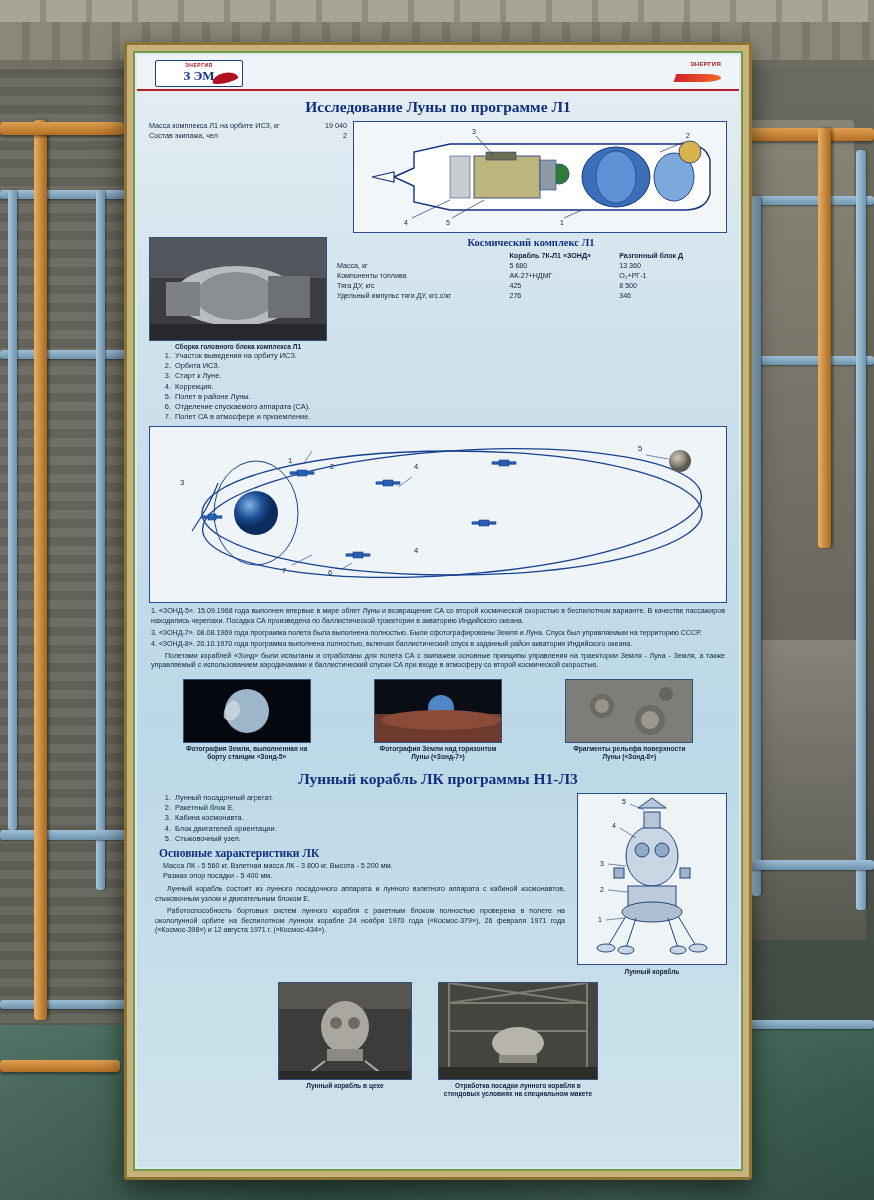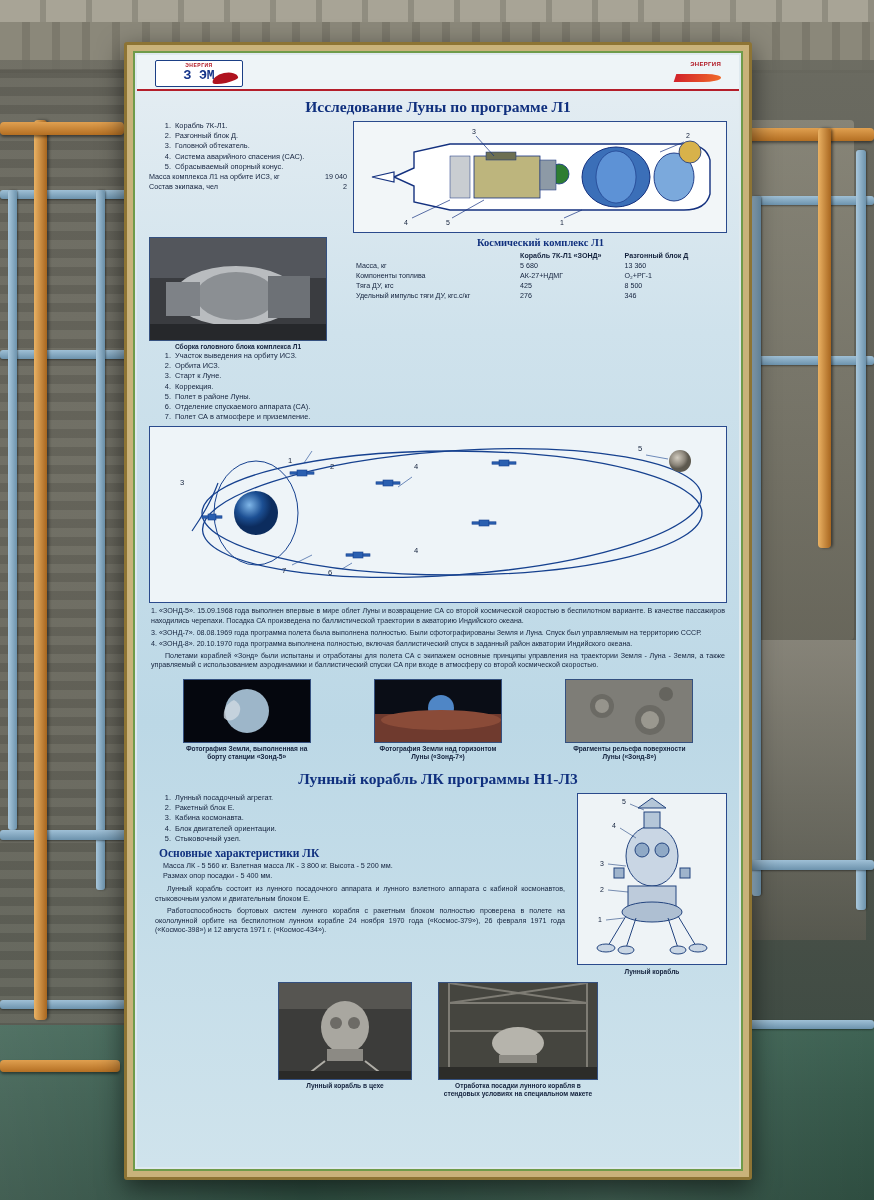--- a/index.html
+++ b/index.html
@@ -38,21 +38,21 @@
       background:#c9b27a;border:3px solid #8d7434;border-radius:3px;
       box-shadow:0 8px 26px rgba(0,0,0,.55);}
   #poster .inner-frame{position:absolute;inset:6px;border:2px solid #6f9b4a;background:#dfe9ef;}
   #sheet{position:absolute;inset:10px;background:linear-gradient(180deg,#e6eef3 0%,#cfe2ec 25%,#bcd8e6 60%,#cfe3ec 100%);
       overflow:hidden;font-size:7.6px;color:#13213c;}
 
   
   .hdr{height:34px;border-bottom:2px solid #b41e2a;position:relative;background:#eef4f7;}
   .logo-left{position:absolute;left:18px;top:5px;width:86px;height:25px;border:1px solid #1b3f86;background:#fff;border-radius:2px;}
   .logo-left .l1{font-size:5px;color:#b0131f;font-weight:bold;text-align:center;line-height:7px;padding-top:1px;letter-spacing:.5px;}
-  .logo-left .l2{font-size:13px;color:#16358a;font-weight:bold;text-align:center;line-height:13px;font-family:Liberation Mono, monospace;}
+  .logo-left .l2{font-size:13px;color:#16358a;font-weight:bold;text-align:center;line-height:13px;font-family:Liberation Serif, serif;}
   .logo-left .swoosh{position:absolute;right:4px;bottom:3px;width:26px;height:10px;background:#b0131f;
       border-radius:50% 50% 50% 50%/70% 70% 30% 30%;transform:rotate(-12deg);}
   .logo-right{position:absolute;right:18px;top:6px;width:64px;height:22px;}
   .logo-right .rt{font-size:6px;color:#b0131f;font-weight:bold;text-align:right;letter-spacing:.3px;}
   .logo-right .rs{position:absolute;right:0;bottom:1px;width:46px;height:8px;background:linear-gradient(90deg,#d2232a,#f06a2a);
       border-radius:0 50% 50% 0/0 70% 70% 0;transform:skewX(-18deg);}
 
   h1.sec{font-family:"Liberation Serif",serif;color:#10307e;font-size:15.5px;text-align:center;margin:7px 0 5px;font-weight:bold;}
   h2.sub{font-family:"Liberation Serif",serif;color:#10307e;font-size:11.5px;margin:3px 0 2px;font-weight:bold;}
 
@@ -60,21 +60,21 @@
   ol.num li{padding-left:2px;}
 
   
   .l1row{display:flex;gap:6px;padding:0 12px;}
   .l1left{width:218px;}
   .l1diag{position:relative;width:372px;height:110px;background:#f2f6f8;border:1px solid #2a4a8c;}
   .kv{font-size:7.2px;line-height:10px;}
   .kv span.v{float:right;}
 
   
-  .photos1{display:flex;gap:21px;padding:4px 12px 0;}
+  .photos1{display:flex;gap:2px;padding:4px 12px 0;}
   .ph{background:#2a2a30;border:1px solid #34507f;}
   .cap{font-size:6.6px;text-align:center;color:#13213c;margin-top:2px;line-height:8px;font-weight:bold;}
   table.spec{font-size:7.1px;border-collapse:collapse;width:100%;}
   table.spec td{padding:1px 2px;vertical-align:top;}
   table.spec td.h{font-weight:bold;}
 
   
   .traj{position:relative;margin:4px 12px;height:175px;background:#eef4f8;border:1px solid #2a4a8c;}
 
   .body{font-size:7.1px;line-height:9.6px;text-align:justify;padding:0 14px;}
@@ -139,27 +139,20 @@
         <div class="logo-right">
           <div class="rt">ЭНЕРГИЯ</div>
           <div class="rs"></div>
         </div>
       </div>
 
       <h1 class="sec">Исследование Луны по программе Л1</h1>
 
       <div class="l1row">
         <div class="l1left">
-          <ol class="num">
-            <li>Корабль 7К-Л1.</li>
-            <li>Разгонный блок Д.</li>
-            <li>Головной обтекатель.</li>
-            <li>Система аварийного спасения (САС).</li>
-            <li>Сбрасываемый опорный конус.</li>
-          </ol>
           <div class="kv">
             <span>Масса комплекса Л1 на орбите ИСЗ, кг</span>
             <span class="v">19 040</span>
           </div>
           <div class="kv">
             <span>Состав экипажа, чел</span>
             <span class="v">2</span>
           </div>
         </div>
 

